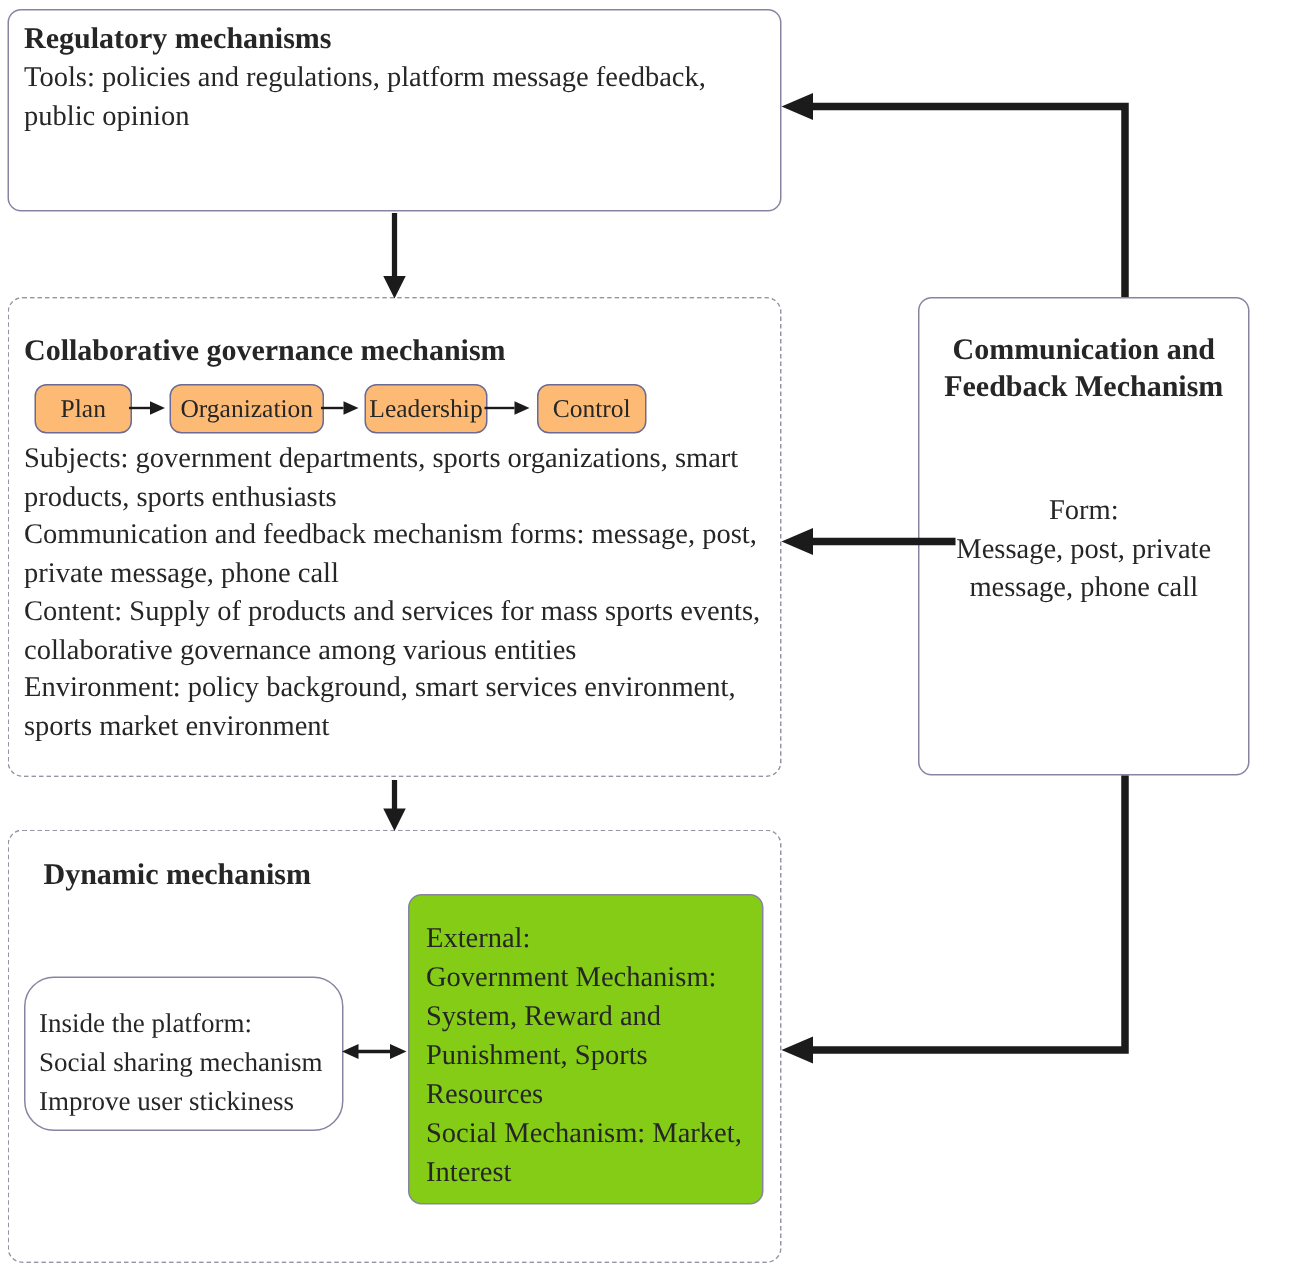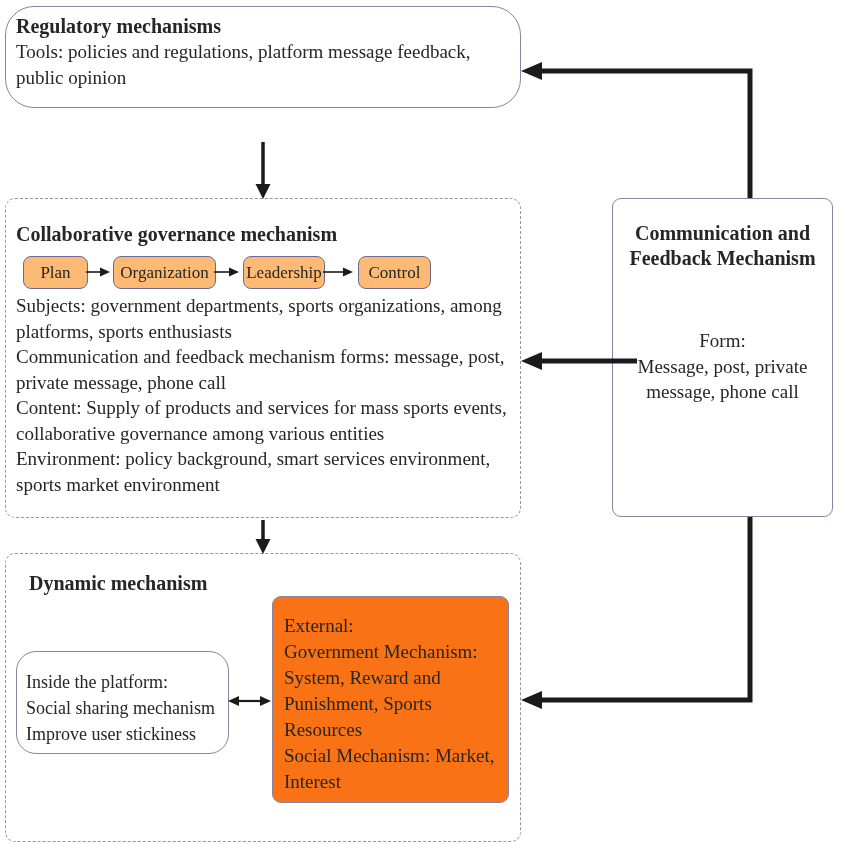--- a/index.html
+++ b/index.html
@@ -12,21 +12,21 @@
     color: #262626;
     overflow: hidden;
   }
   .box { position: absolute; box-sizing: border-box; background: #ffffff; }
   .solid  { border: 1.5px solid #8585a1; border-radius: 9px; }
   .dashed { border: 1.5px dashed #9595a1; border-radius: 10px; background: transparent; }
   .title  { font-weight: bold; font-size: 20px; line-height: 25px; }
   .para   { font-size: 19px; line-height: 25.5px; }
 
   
-  #reg-box { left: 5px; top: 6px; width: 516px; height: 102px; padding: 7px 10px; border-radius: 29px; }
+  #reg-box { left: 5px; top: 6px; width: 516px; height: 135px; padding: 7px 10px; }
 
   
   #collab-box { left: 5px; top: 198px; width: 516px; height: 320px; }
   #collab-title { position: absolute; left: 10px; top: 23px; }
   .step {
     position: absolute; top: 57px; height: 31px;
     border: 1.4px solid #6a6a94; border-radius: 8px; background: #fdba74;
     display: flex; align-items: center; justify-content: center;
     font-size: 17px;
   }
@@ -40,21 +40,21 @@
   #dyn-box { left: 5px; top: 553px; width: 516px; height: 289px; }
   #dyn-title { position: absolute; left: 23px; top: 17px; }
   #inside-box {
     position: absolute; left: 10px; top: 97px; width: 213px; height: 103px;
     border: 1.4px solid #8585a1; border-radius: 20px; background: #ffffff;
     box-sizing: border-box; padding: 17px 9px;
     font-size: 18px; line-height: 26px;
   }
   #external-box {
     position: absolute; left: 266px; top: 42px; width: 237px; height: 207px;
-    border: 1.4px solid #8585a1; border-radius: 9px; background: #f97316;
+    border: 1.4px solid #8585a1; border-radius: 9px; background: #84cc16;
     box-sizing: border-box; padding: 16px 11px;
     font-size: 19px; line-height: 26px;
   }
 
   
   #comm-box { left: 612px; top: 198px; width: 221px; height: 319px; text-align: center; }
   #comm-title { margin-top: 22px; padding: 0 8px; }
   #comm-form  { margin-top: 57px; padding: 0 8px; }
 
   .overlay { position: absolute; left: 0; top: 0; pointer-events: none; }
@@ -79,21 +79,21 @@
       <span>Organization</span>
     </div>
     <div class="step" id="step-lead">
       <span>Leadership</span>
     </div>
     <div class="step" id="step-ctrl">
       <span>Control</span>
     </div>
 
     <div id="collab-text">
-      <div class="para">Subjects: government departments, sports organizations, among platforms, sports enthusiasts</div>
+      <div class="para">Subjects: government departments, sports organizations, smart products, sports enthusiasts</div>
       <div class="para">Communication and feedback mechanism forms: message, post, private message, phone call</div>
       <div class="para">Content: Supply of products and services for mass sports events, collaborative governance among various entities</div>
       <div class="para">Environment: policy background, smart services environment, sports market environment</div>
     </div>
   </div>
 
   <div class="box dashed" id="dyn-box">
     <div class="title" id="dyn-title">Dynamic mechanism</div>
 
     <div id="inside-box">

